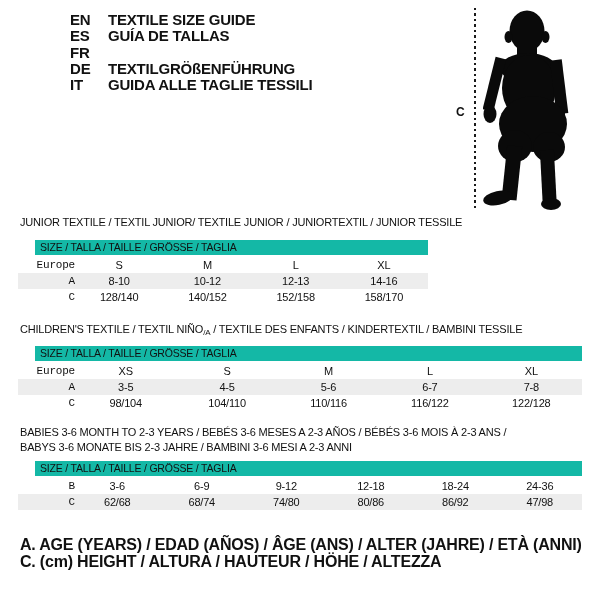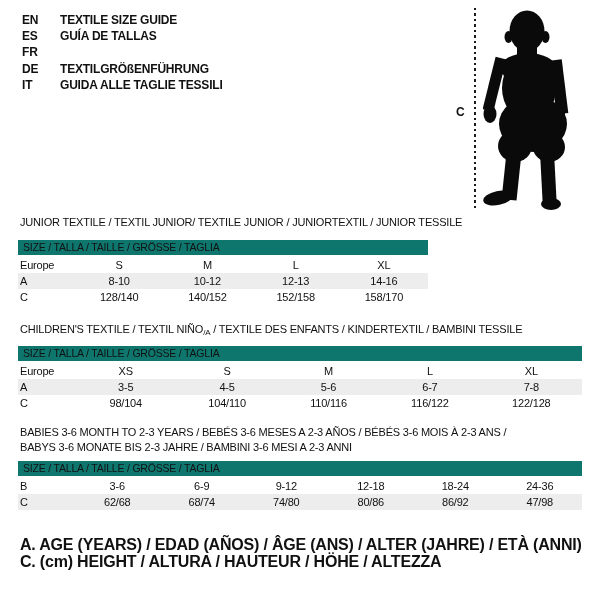--- a/index.html
+++ b/index.html
@@ -6,51 +6,51 @@
   body{
     width:600px;height:600px;position:relative;background:#ffffff;
     font-family:"Liberation Sans","DejaVu Sans",sans-serif;
     color:#111111;overflow:hidden;
     -webkit-font-smoothing:antialiased;
   }
   .abs{position:absolute;}
 
   
   .lang-list{left:22px;top:12px;}
-  .lang-row{display:flex;height:16.2px;align-items:center;
-    font-size:12px;font-weight:bold;letter-spacing:-0.2px;}
+  .lang-row{display:flex;height:16.2px;align-items:flex-end;
+    font-size:15px;font-weight:bold;letter-spacing:-0.2px;margin-left:48px;}
   .lang-code{width:38px;}
 
   
   .height-line{left:474px;top:8px;width:2px;height:202px;
     background:repeating-linear-gradient(to bottom,#1a1a1a 0 2.5px,transparent 2.5px 5.5px);}
   .figure-c{left:456px;top:105px;font-size:12px;font-weight:bold;}
   .silhouette{left:483px;top:8px;width:110px;height:205px;}
 
   
   .tbl-title{font-size:11px;font-weight:normal;letter-spacing:-0.2px;line-height:15px;white-space:nowrap;}
   .title1{left:20px;top:215px;}
   .title2{left:20px;top:322px;}
   .title3{left:20px;top:425px;white-space:normal;width:500px;}
   .subA{font-size:8px;vertical-align:-2px;}
 
   
   .tbl{left:18px;}
   .table1{top:240px;width:410px;}
   .table2{top:346px;width:564px;}
   .table3{top:461px;width:564px;}
-  .size-bar{height:15px;line-height:15px;background:#0f766e;
+  .size-bar{height:15px;line-height:15px;background:#14b8a6;
     font-size:10.5px;padding-left:5px;margin-bottom:2px;color:#111;
-    letter-spacing:-0.2px;}
+    letter-spacing:-0.2px;margin-left:17px;}
   .trow{display:grid;height:16px;line-height:16px;font-size:11px;letter-spacing:-0.2px;}
   .table1 .trow{grid-template-columns:57px repeat(4,1fr);}
   .table2 .trow{grid-template-columns:57px repeat(5,1fr);}
   .table3 .trow{grid-template-columns:57px repeat(6,1fr);}
   .trow.alt{background:#ededed;}
-  .trow .lbl{padding-left:2px;text-align:left;}
+  .trow .lbl{padding-left:2px;text-align:right;font-family:Liberation Mono, monospace;}
   .trow .val{text-align:center;}
 
   
   .notes{left:20px;top:536px;}
   .note-line{height:16.5px;font-size:16px;font-weight:bold;letter-spacing:-0.2px;}
 </style>
 </head>
 <body>
 
 <div class="abs lang-list">

